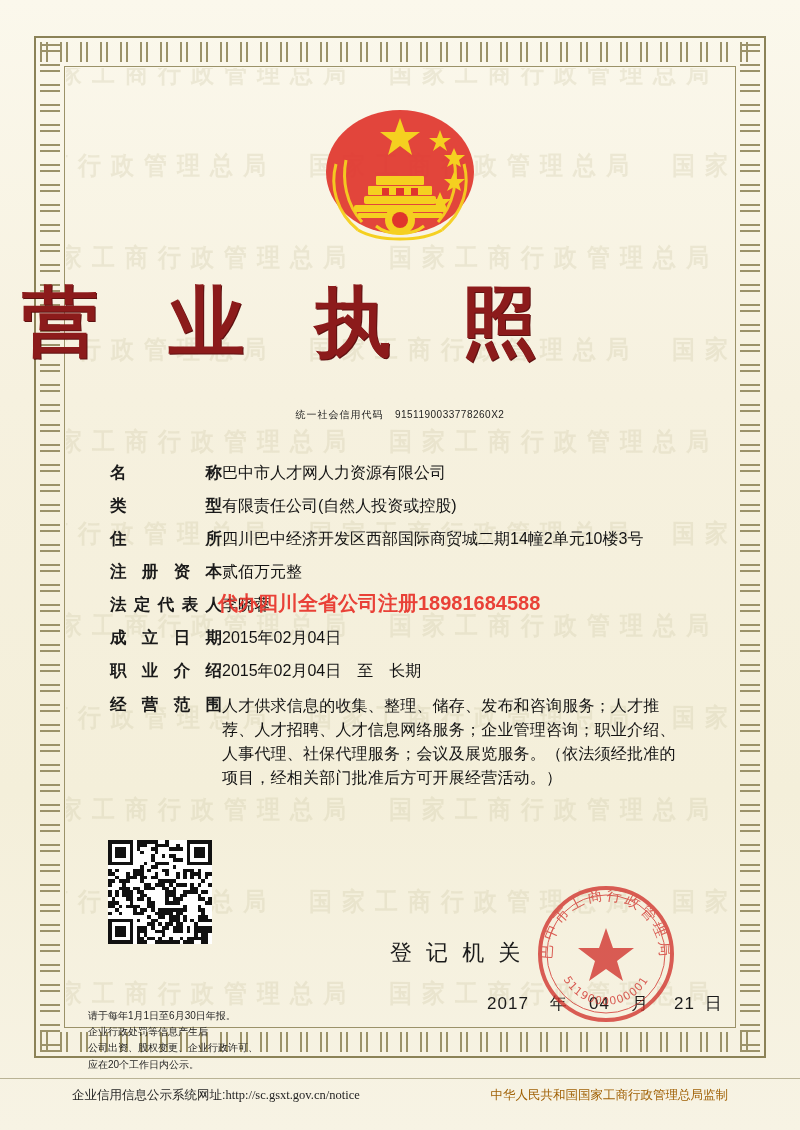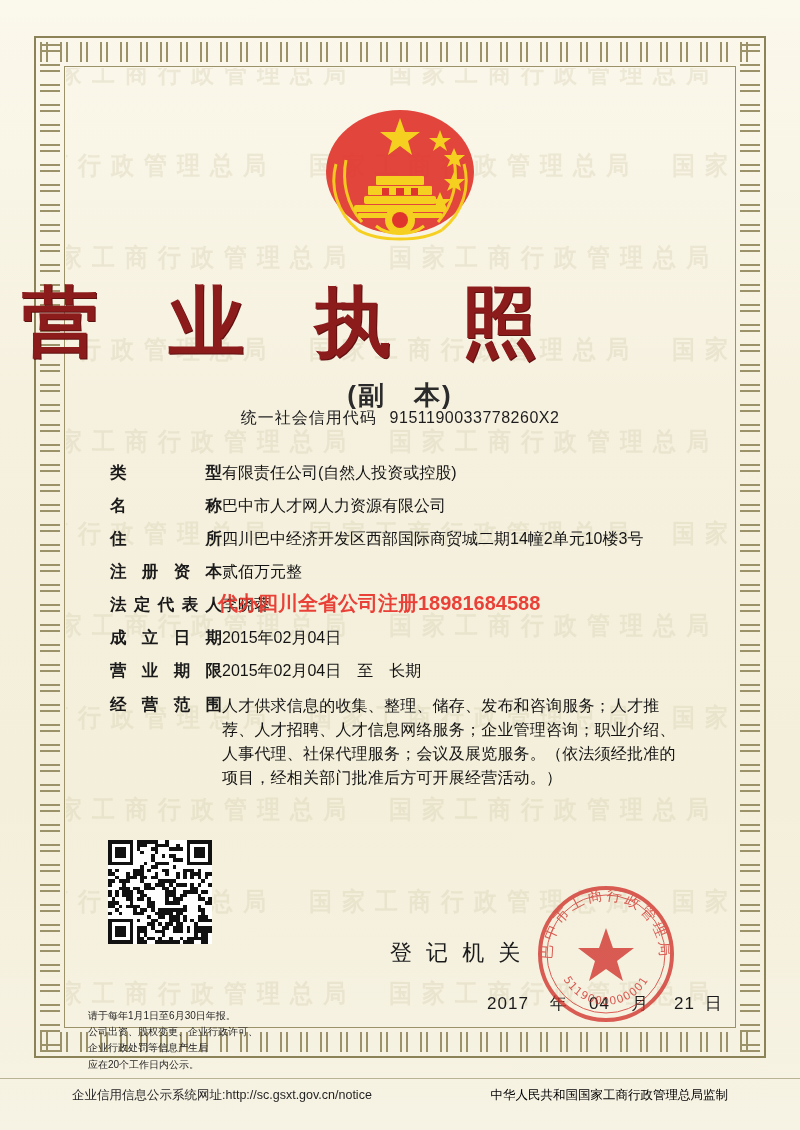--- a/index.html
+++ b/index.html
@@ -125,21 +125,21 @@
     font-size: 26px;
     font-weight: bold;
     color: #2b2b2b;
     letter-spacing: 2px;
   }
   .credit-code {
     position: absolute;
     top: 408px;
     left: 0; right: 0;
     text-align: center;
-    font-size: 16px;
+    font-size: 10px;
     color: #1d1d1d;
     letter-spacing: 0.5px;
   }
   .credit-code .cc-label { letter-spacing: 1px; }
   .credit-code .cc-value { margin-left: 8px; letter-spacing: 0.5px; }
 
   
   .fields {
     position: absolute;
     top: 462px;
@@ -249,29 +249,29 @@
     border-top: 1px solid #b9b395;
   }
   .footer-left {
     position: absolute;
     left: 72px;
     top: 8px;
     font-size: 12.5px;
     color: #1f1f1f;
   }
   .footer-left .url {
-    font-family: Liberation Sans, sans-serif;
+    font-family: Liberation Serif, serif;
     letter-spacing: 0px;
   }
   .footer-right {
     position: absolute;
     right: 72px;
     top: 8px;
     font-size: 12.5px;
-    color: #000000;
+    color: #a16207;
   }
 </style>
 </head>
 <body>
 
 <div class="license">
   <div class="paper-edge"></div>
 
   <div class="frame-outer"></div>
   <div class="meander">
@@ -333,54 +333,53 @@
       </g>
 
       <g stroke="#f5d020" stroke-width="3" fill="none">
         <path d="M56,130 C76,142 120,142 140,130"></path>
         <path d="M74,126 C86,136 110,136 122,126"></path>
       </g>
     </svg>
   </div>
 
   <div class="title">营 业 执 照</div>
-  <div class="subtitle">(副　本)</div>
 
   <div class="credit-code">
     <span class="cc-label">统一社会信用代码</span>
     <span class="cc-value">9151190033778260X2</span>
   </div>
 
   <div class="fields" id="fields">
       <div class="field-row">
+        <div class="field-label">名　　称</div>
+        <div class="field-value">巴中市人才网人力资源有限公司</div>
+      </div>
+      <div class="field-row">
         <div class="field-label">类　　型</div>
         <div class="field-value">有限责任公司(自然人投资或控股)</div>
-      </div>
-      <div class="field-row">
-        <div class="field-label">名　　称</div>
-        <div class="field-value">巴中市人才网人力资源有限公司</div>
       </div>
       <div class="field-row">
         <div class="field-label">住　　所</div>
         <div class="field-value">四川巴中经济开发区西部国际商贸城二期14幢2单元10楼3号</div>
       </div>
       <div class="field-row">
         <div class="field-label">注册资本</div>
         <div class="field-value">贰佰万元整</div>
       </div>
       <div class="field-row">
         <div class="field-label">法定代表人</div>
         <div class="field-value">李晓蓉</div>
       </div>
       <div class="field-row">
         <div class="field-label">成立日期</div>
         <div class="field-value">2015年02月04日</div>
       </div>
       <div class="field-row">
-        <div class="field-label">营业期限</div>
+        <div class="field-label">职业介绍</div>
         <div class="field-value">2015年02月04日　至　长期</div>
       </div>
       <div class="field-row scope">
         <div class="field-label">经营范围</div>
         <div class="field-value">人才供求信息的收集、整理、储存、发布和咨询服务；人才推荐、人才招聘、人才信息网络服务；企业管理咨询；职业介绍、人事代理、社保代理服务；会议及展览服务。（依法须经批准的项目，经相关部门批准后方可开展经营活动。）</div>
       </div>
     </div>
 
   <div class="ad-watermark">代办四川全省公司注册18981684588</div>
 
@@ -820,22 +819,22 @@
       </text>
       <path id="sealBottomArc" d="M 30,96 A 48,48 0 0 0 118,96" fill="none"></path>
       <text fill="#d1322c" font-size="11" font-family="'DejaVu Sans', sans-serif" letter-spacing="1">
         <textPath href="#sealBottomArc" startOffset="50%" text-anchor="middle" id="seal-bottom-text">5119000000001</textPath>
       </text>
     </svg>
   </div>
 
   <div class="notes" id="notes">
       <div>请于每年1月1日至6月30日年报。</div>
+      <div>企业行政处罚等信息产生后</div>
       <div>公司出资、股权变更、企业行政许可、</div>
-      <div>企业行政处罚等信息产生后</div>
       <div>应在20个工作日内公示。</div>
     </div>
 
   <div class="footer">
     <div class="footer-left">
       <span>企业信用信息公示系统网址:</span><span class="url">http://sc.gsxt.gov.cn/notice</span>
     </div>
     <div class="footer-right">中华人民共和国国家工商行政管理总局监制</div>
   </div>
 </div>

